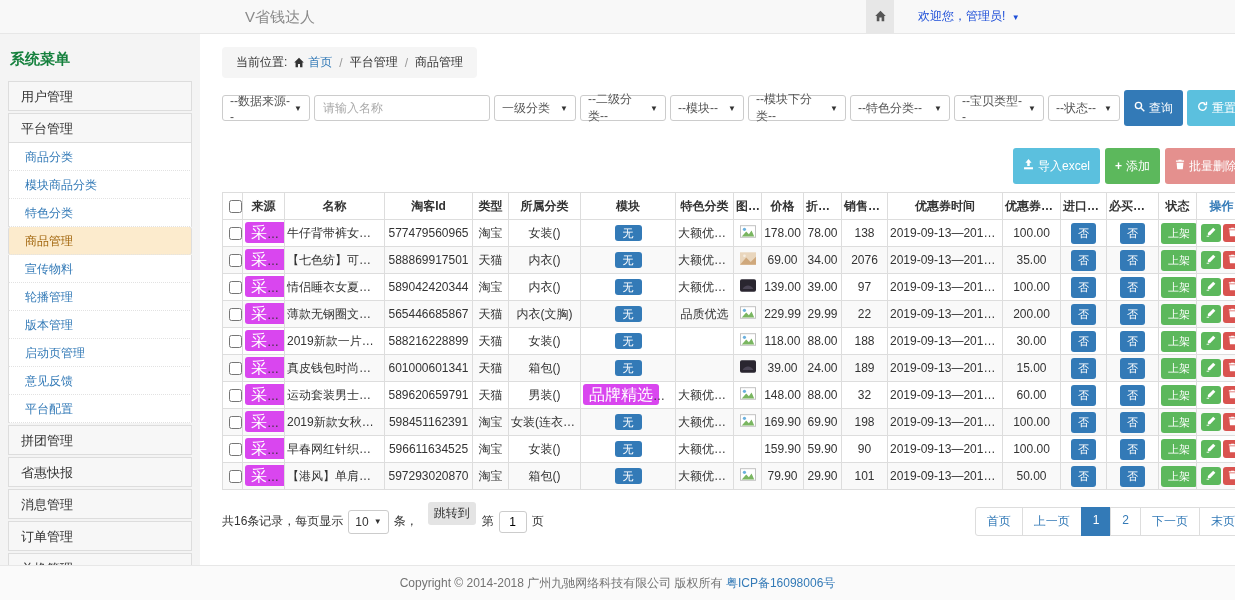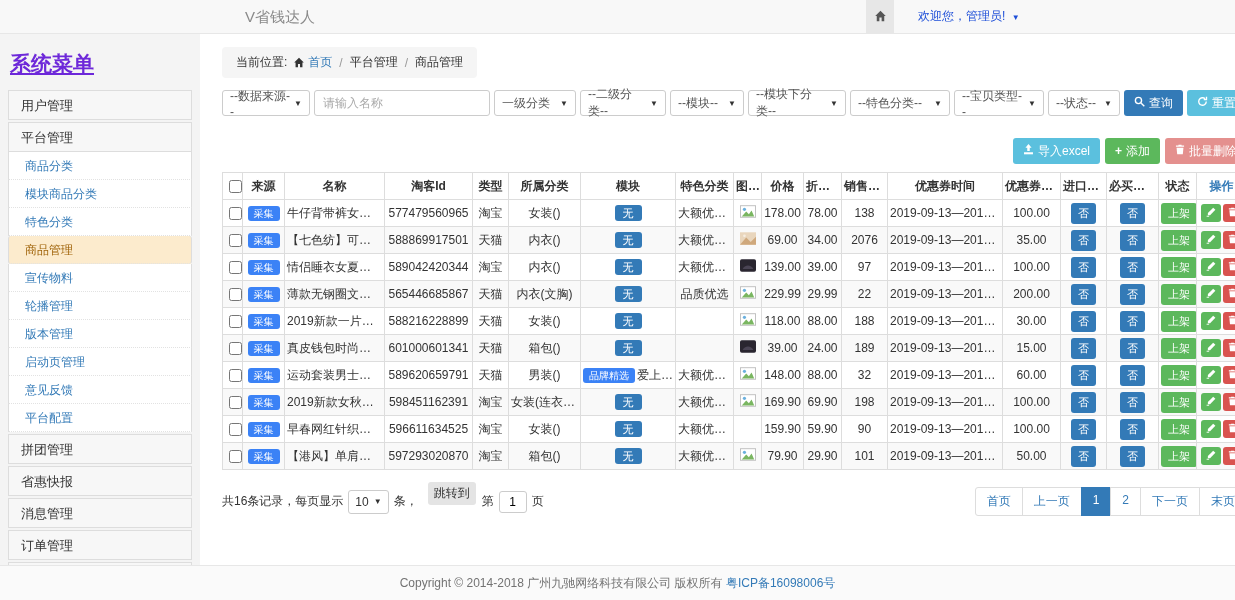--- a/index.html
+++ b/index.html
@@ -12,53 +12,53 @@
   
   .hdr { height:34px; background:#f8f8f8; border-bottom:1px solid #e7e7e7; position:relative; }
   .brand { position:absolute; left:245px; top:0; line-height:33px; font-size:15px; color:#8a8a8a; }
   .hdr-home { position:absolute; left:866px; top:0; width:28px; height:33px; background:#e7e7e7;
     display:flex; align-items:center; justify-content:center; color:#555; cursor:pointer; }
   .hdr-user { position:absolute; left:906px; top:0; line-height:33px; font-size:12px; color:#1d4ed8; cursor:pointer;margin-left:12px; }
   .hdr-user .caret { font-size:8px; margin-left:3px; }
   
   .layout { display:flex; height:531px; overflow:hidden; background:#fff; }
   .sidecol { width:200px; flex:none; background:#f4f4f4; padding:14px 8px 0 8px; overflow:hidden; }
-  .side-title { color:#6d28d9; font-size:21px; font-weight:bold; padding:2px 2px 10px 2px;text-decoration:underline; }
+  .side-title { color:#15803d; font-size:15px; font-weight:bold; padding:2px 2px 10px 2px; }
   .side-group { background:#f7f7f7; border:1px solid #ddd; padding:0 12px; height:30px; line-height:30px;
     font-size:13px; color:#333; margin-top:2px; cursor:pointer; }
   .side-sub { background:#fff; border-left:1px solid #ddd; border-right:1px solid #ddd;
     border-bottom:1px dotted #e2e2e2; padding:0 16px; height:28px; line-height:28px;
     font-size:12px; color:#337ab7; cursor:pointer; }
   .side-sub.active { background:#fcebcd; color:#a0640a; border-radius:3px; }
   
   .main { flex:1; padding:13px 10px 0 22px; }
   .breadcrumb { display:inline-flex; align-items:center; background:#f5f5f5; border-radius:4px;
     padding:7px 14px; font-size:12px; color:#333; }
   .crumb-home { color:#333; margin:0 3px 0 6px; display:inline-flex; }
   .crumb-link { color:#337ab7; cursor:pointer; }
   .crumb-sep { color:#999; margin:0 7px; }
   .filters { display:flex; align-items:center; gap:4px; margin-top:12px; }
   .fselect { height:26px; border:1px solid #ccc; border-radius:3px; background:#fff; flex:none;
     display:flex; align-items:center; justify-content:space-between; padding:0 7px; font-size:12px; color:#555; cursor:pointer; }
   .fselect .caret { font-size:8px; color:#333; margin-left:4px; }
   .finput { height:26px; border:1px solid #ccc; border-radius:3px; padding:0 8px; font-size:12px; width:155px; color:#555; flex:none; }
   .finput::placeholder { color:#aaa; }
-  .btn { border:none; border-radius:3px; color:#fff; font-size:12px; height:26px; padding:0 10px;
+  .btn { border:none; border-radius:3px; color:#fff; font-size:12px; height:36px; padding:0 10px;
     display:inline-flex; align-items:center; gap:4px; cursor:pointer; flex:none; }
   .btn-primary { background:#337ab7; } .btn-info { background:#5bc0de; }
   .btn-success { background:#5cb85c; } .btn-danger-light { background:#e4908e; }
   .toolbar { display:flex; justify-content:flex-end; gap:5px; margin-top:22px; margin-bottom:8px; }
   
   .grid { width:100%; border-collapse:collapse; table-layout:fixed; font-size:12px; color:#333; }
   .grid th,.grid td { border:1px solid #ddd; text-align:center; padding:0 2px; height:27px;
     overflow:hidden; white-space:nowrap; text-overflow:ellipsis; }
   .grid th { font-weight:bold; background:#fff; }
   .grid tbody tr:nth-child(even) { background:#f9f9f9; }
   .grid th.op-head { color:#337ab7; }
-  .badge-warn { background:#3b82f6; color:#fff; border-radius:3px; padding:2px 6px; font-size:10px; }
+  .badge-warn { background:#d946ef; color:#fff; border-radius:3px; padding:2px 6px; font-size:16px; }
   .badge-blue { background:#337ab7; color:#fff; border-radius:3px; padding:2px 8px; font-size:11px; cursor:pointer; }
   .mini-btn { display:inline-block; border-radius:3px; color:#fff; font-size:11px; padding:3px 7px; cursor:pointer; }
   .mini-blue { background:#337ab7; } .mini-green { background:#5cb85c; }
   .act-btn { display:inline-flex; width:20px; height:18px; border-radius:3px; align-items:center;
     justify-content:center; margin:0 1px; cursor:pointer; color:#fff; vertical-align:middle; }
   .act-edit { background:#5cb85c; } .act-del { background:#d9534f; }
   .mod-txt { margin-left:2px; }
   
   .pager-row { display:flex; justify-content:space-between; align-items:center; margin-top:12px; font-size:12px; color:#333; }
   .pager-left { display:flex; align-items:center; }

